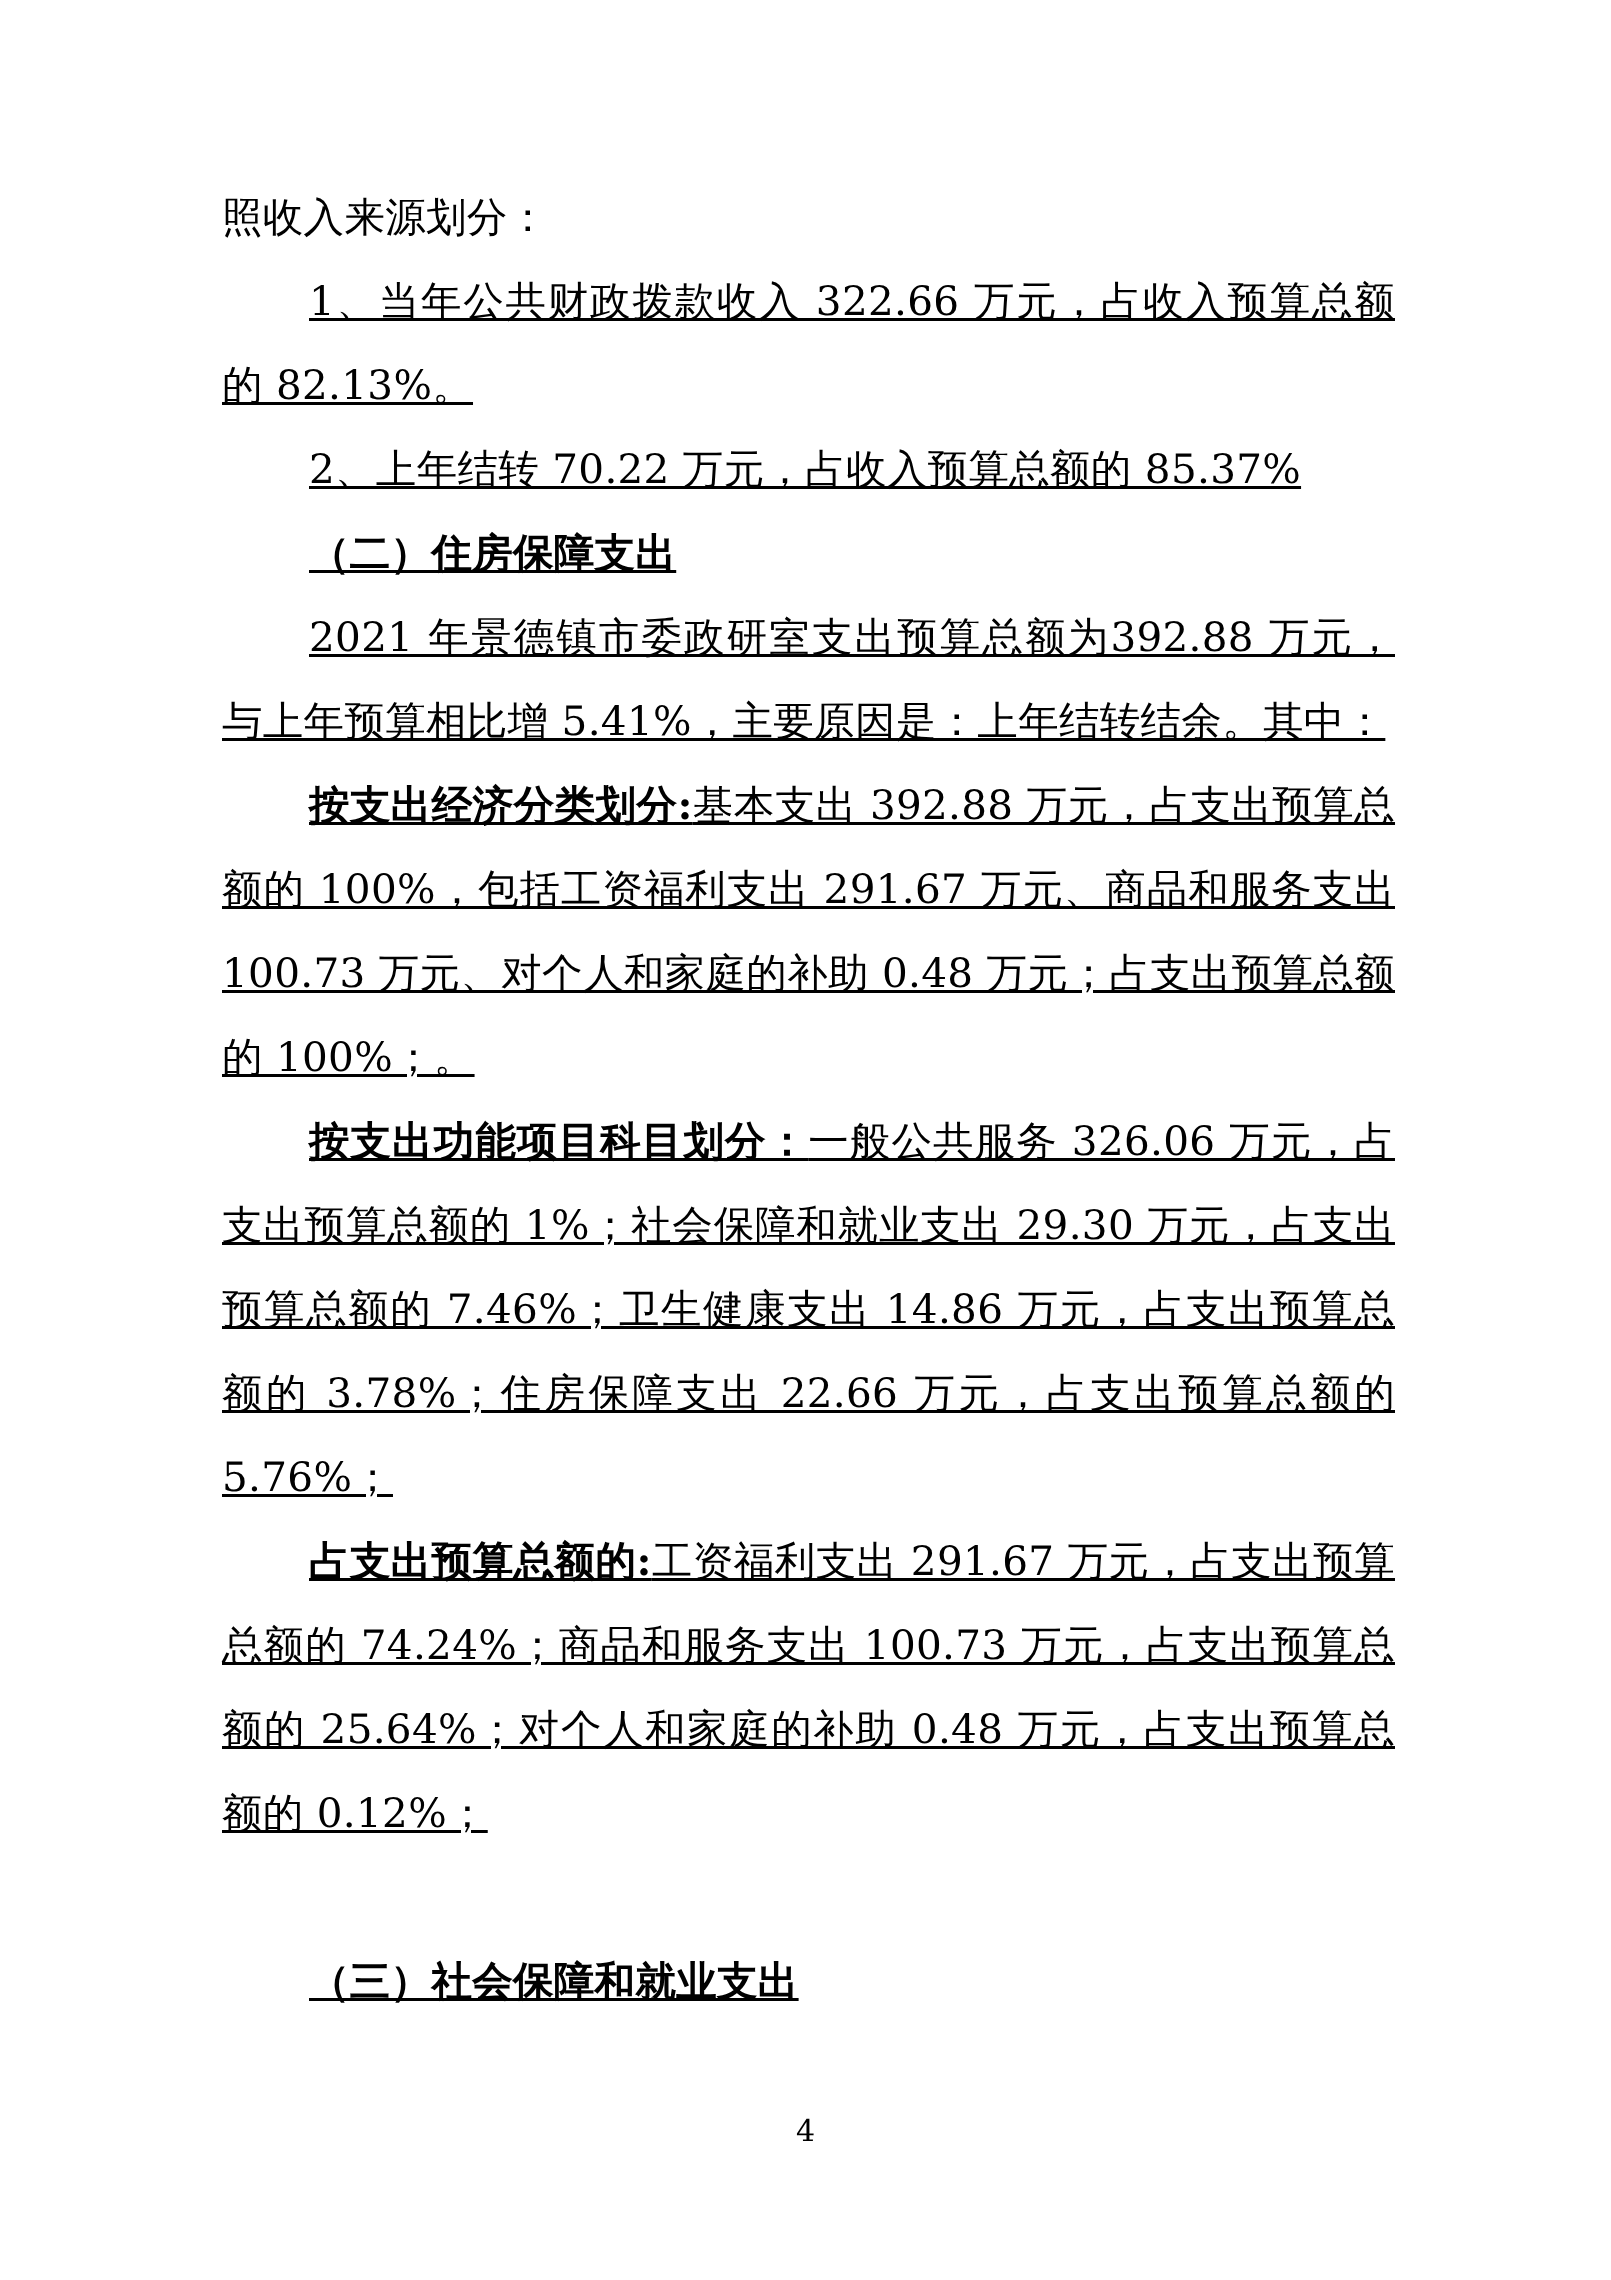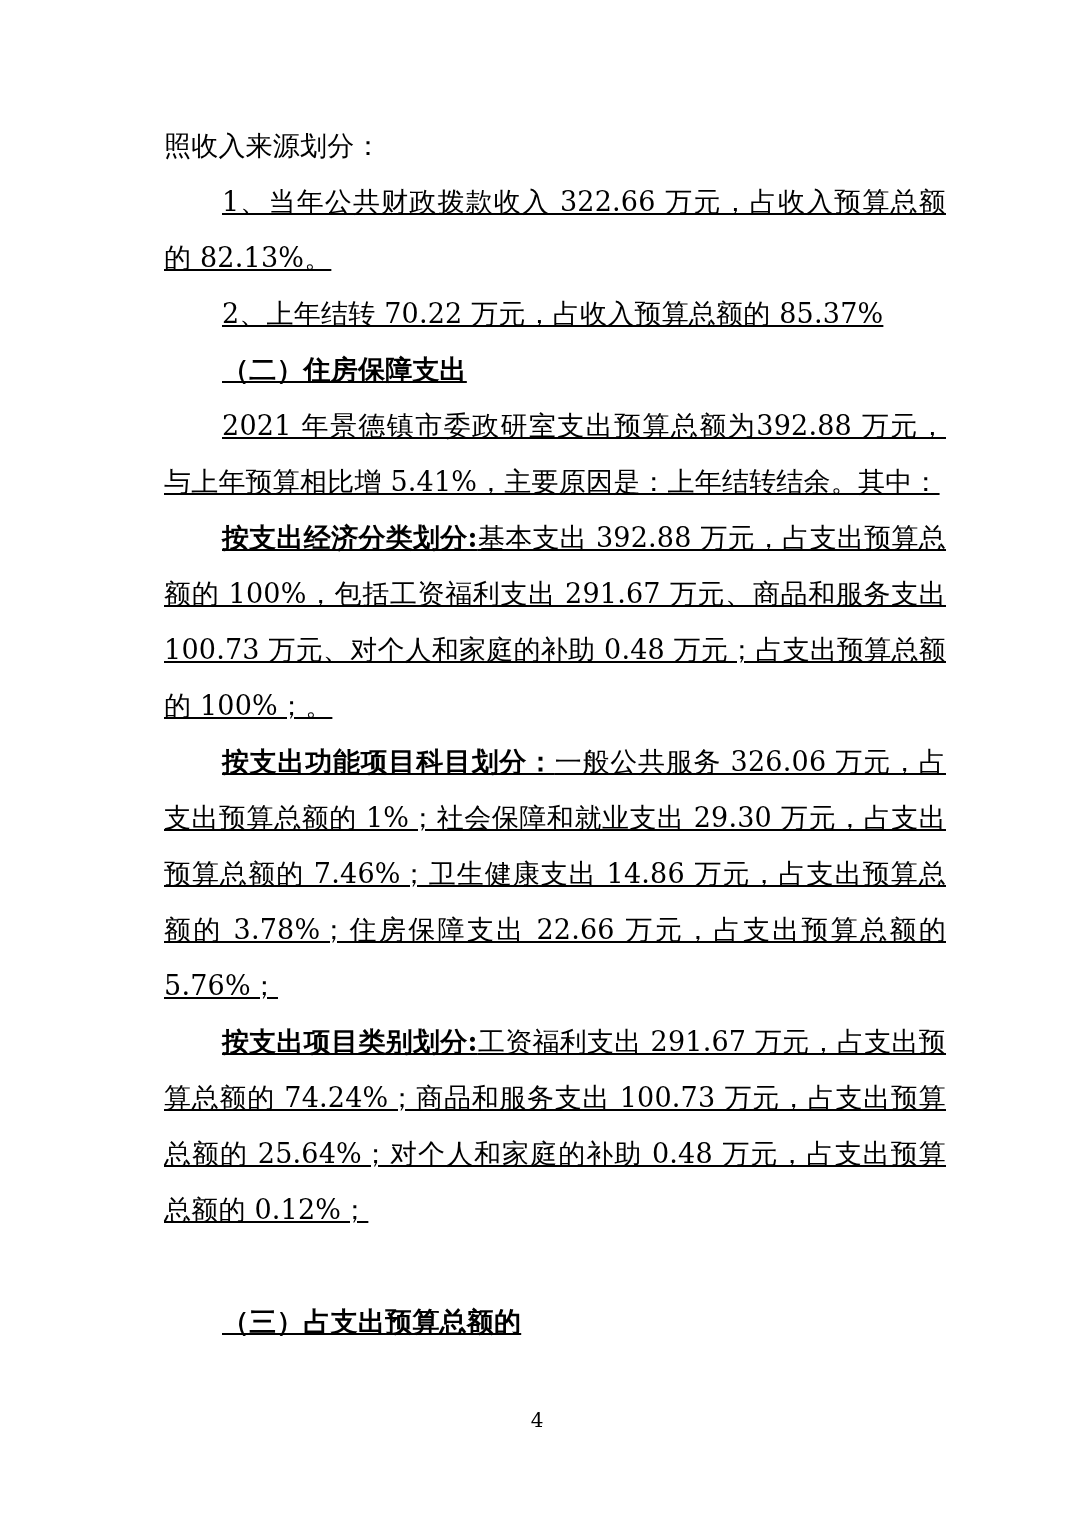--- a/index.html
+++ b/index.html
@@ -12,21 +12,21 @@
     width: 1074px;
     height: 1520px;
     margin: 0 auto;
     background: #ffffff;
     font-family: "DejaVu Serif", "Liberation Serif", serif;
     color: #000000;
     box-sizing: border-box;
   }
   .content {
     position: absolute;
-    left: 164px;
+    left: 148px;
     top: 118px;
     width: 782px;
   }
   p {
     margin: 0 0 0 0;
     font-size: 27px;
     line-height: 56px;
     text-align: justify;
     text-justify: inter-ideograph;
     letter-spacing: 0.2px;
@@ -80,23 +80,23 @@
 
     <p class="indent">
       <span class="bold">按支出经济分类划分:</span><span>基本支出 392.88 万元，占支出预算总额的 100%，包括工资福利支出 291.67 万元、商品和服务支出 100.73 万元、对个人和家庭的补助 0.48 万元；占支出预算总额的 100%；。</span>
     </p>
 
     <p class="indent">
       <span class="bold">按支出功能项目科目划分：</span><span>一般公共服务 326.06 万元，占支出预算总额的 1%；社会保障和就业支出 29.30 万元，占支出预算总额的 7.46%；卫生健康支出 14.86 万元，占支出预算总额的 3.78%；住房保障支出 22.66 万元，占支出预算总额的 5.76%；</span>
     </p>
 
     <p class="indent">
-      <span class="bold">按支出项目类别划分:</span><span>工资福利支出 291.67 万元，占支出预算总额的 74.24%；商品和服务支出 100.73 万元，占支出预算总额的 25.64%；对个人和家庭的补助 0.48 万元，占支出预算总额的 0.12%；</span>
+      <span class="bold">占支出预算总额的:</span><span>工资福利支出 291.67 万元，占支出预算总额的 74.24%；商品和服务支出 100.73 万元，占支出预算总额的 25.64%；对个人和家庭的补助 0.48 万元，占支出预算总额的 0.12%；</span>
     </p>
 
     <p class="indent" style="margin-top:56px;">
-      <span class="heading">（三）占支出预算总额的</span>
+      <span class="heading">（三）社会保障和就业支出</span>
     </p>
 
   </div>
 
   <div class="page-number">4</div>
 </div>
 
 </body></html>

